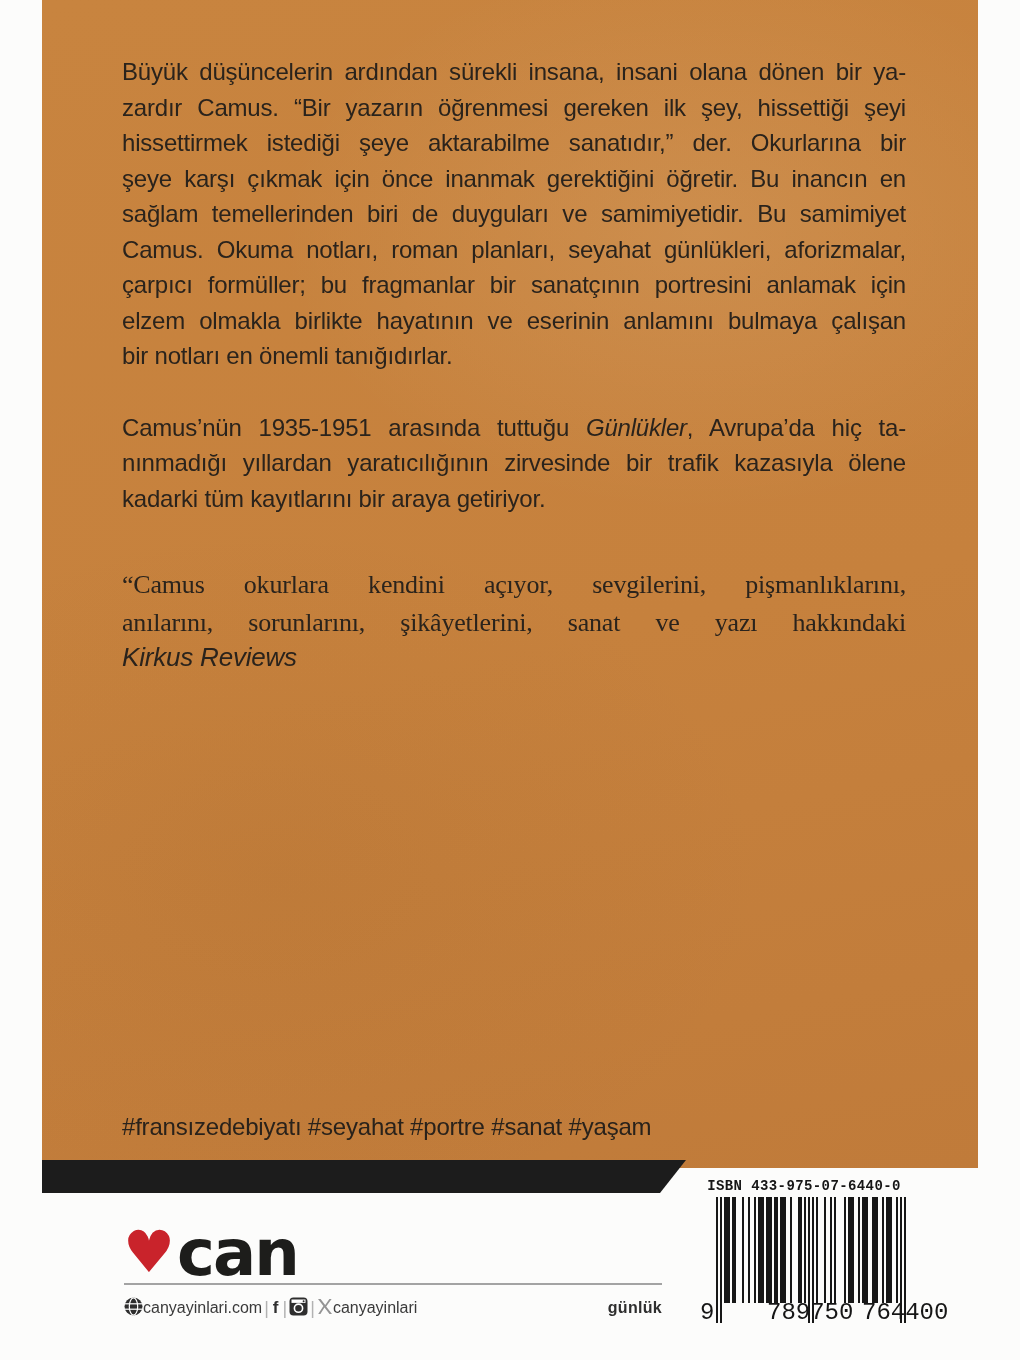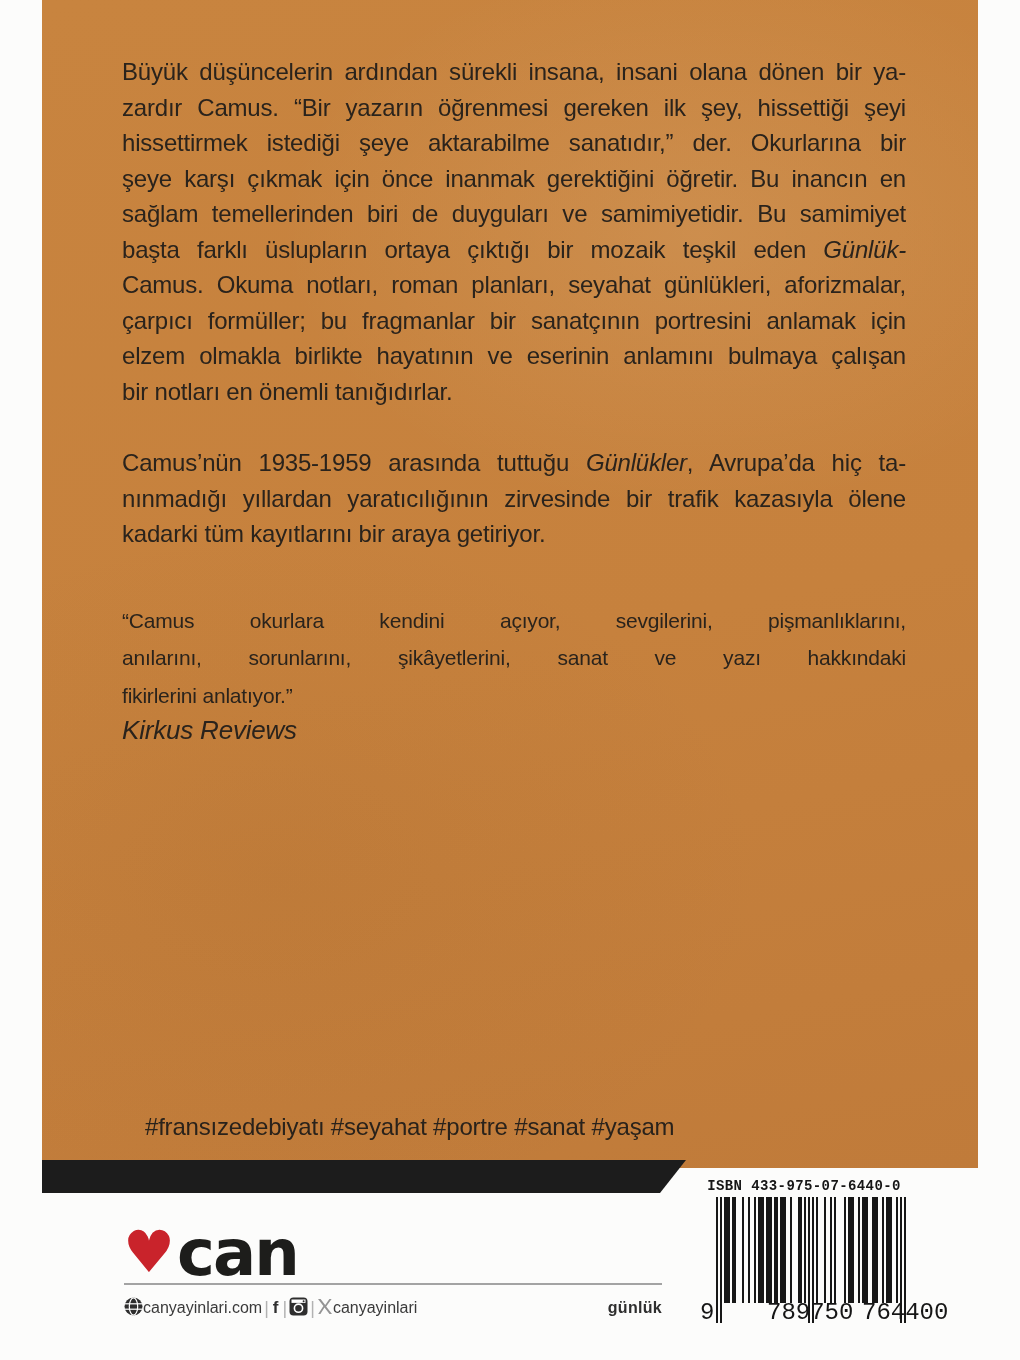--- a/index.html
+++ b/index.html
@@ -21,31 +21,31 @@
   }
   .text-col { position:absolute; left:80px; top:54px; width:784px; }
   .para .jline {
     font-size:24px; line-height:35.5px; letter-spacing:-0.2px;
     text-align:justify; text-align-last:justify;
   }
   .para .jline.jlast { text-align-last:left; }
   .para + .para { margin-top:36px; }
   .quote { margin-top:50px; }
   .quote .jline {
-    font-size:21px; line-height:37.5px; letter-spacing:-0.2px;
-    text-align:justify; text-align-last:justify;
+    font-size:26px; line-height:37.5px; letter-spacing:-0.2px;
+    text-align:justify; text-align-last:justify;font-family:Liberation Serif, serif;
   }
   .quote .jline.jlast { text-align-last:left; }
   .attribution {
     margin-top:-2px; font-size:26px; line-height:37.5px;
     font-style:italic; letter-spacing:-0.2px;
   }
   .hashtags {
     position:absolute; left:80px; top:1112px;
-    font-size:24px; line-height:30px; letter-spacing:-0.2px; color:#29221b;margin-left:23px;
+    font-size:24px; line-height:30px; letter-spacing:-0.2px; color:#29221b;
   }
   
   .black-bar {
     position:absolute; left:42px; top:1160px; width:644px; height:33px;
     background:#1c1c1c;
     clip-path:polygon(0 0, 100% 0, calc(100% - 26px) 100%, 0 100%);
   }
   
   .logo { position:absolute; left:123px; top:1226px; height:48px;
           display:flex; align-items:flex-end; }
@@ -98,36 +98,34 @@
 
   <div class="cover">
     <div class="text-col">
       <div class="paragraphs">
           <div class="para">
             <div class="jline"><span>Büyük düşüncelerin ardından sürekli insana, insani olana dönen bir ya-</span></div>
             <div class="jline"><span>zardır Camus. “Bir yazarın öğrenmesi gereken ilk şey, hissettiği şeyi</span></div>
             <div class="jline"><span>hissettirmek istediği şeye aktarabilme sanatıdır,” der. Okurlarına bir</span></div>
             <div class="jline"><span>şeye karşı çıkmak için önce inanmak gerektiğini öğretir. Bu inancın en</span></div>
             <div class="jline"><span>sağlam temellerinden biri de duyguları ve samimiyetidir. Bu samimiyet</span></div>
-            <div class="jline"><span>başta farklı üslupların ortaya çıktığı bir mozaik teşkil eden </span><i>Günlük-</i></div>
             <div class="jline"><span>Camus. Okuma notları, roman planları, seyahat günlükleri, aforizmalar,</span></div>
             <div class="jline"><span>çarpıcı formüller; bu fragmanlar bir sanatçının portresini anlamak için</span></div>
             <div class="jline"><span>elzem olmakla birlikte hayatının ve eserinin anlamını bulmaya çalışan</span></div>
             <div class="jline jlast"><span>bir notları en önemli tanığıdırlar.</span></div>
           </div>
           <div class="para">
-            <div class="jline"><span>Camus’nün 1935-1959 arasında tuttuğu </span><i>Günlükler</i><span>, Avrupa’da hiç ta-</span></div>
+            <div class="jline"><span>Camus’nün 1935-1951 arasında tuttuğu </span><i>Günlükler</i><span>, Avrupa’da hiç ta-</span></div>
             <div class="jline"><span>nınmadığı yıllardan yaratıcılığının zirvesinde bir trafik kazasıyla ölene</span></div>
             <div class="jline jlast"><span>kadarki tüm kayıtlarını bir araya getiriyor.</span></div>
           </div>
         </div>
       <div class="quote">
           <div class="jline"><span>“Camus okurlara kendini açıyor, sevgilerini, pişmanlıklarını,</span></div>
           <div class="jline"><span>anılarını, sorunlarını, şikâyetlerini, sanat ve yazı hakkındaki</span></div>
-          <div class="jline jlast"><span>fikirlerini anlatıyor.”</span></div>
         </div>
       <div class="attribution">Kirkus Reviews</div>
     </div>
     <div class="hashtags">#fransızedebiyatı #seyahat #portre #sanat #yaşam</div>
   </div>
 
   <div class="black-bar"></div>
 
   <div class="logo">
     <span class="heart">♥</span>

